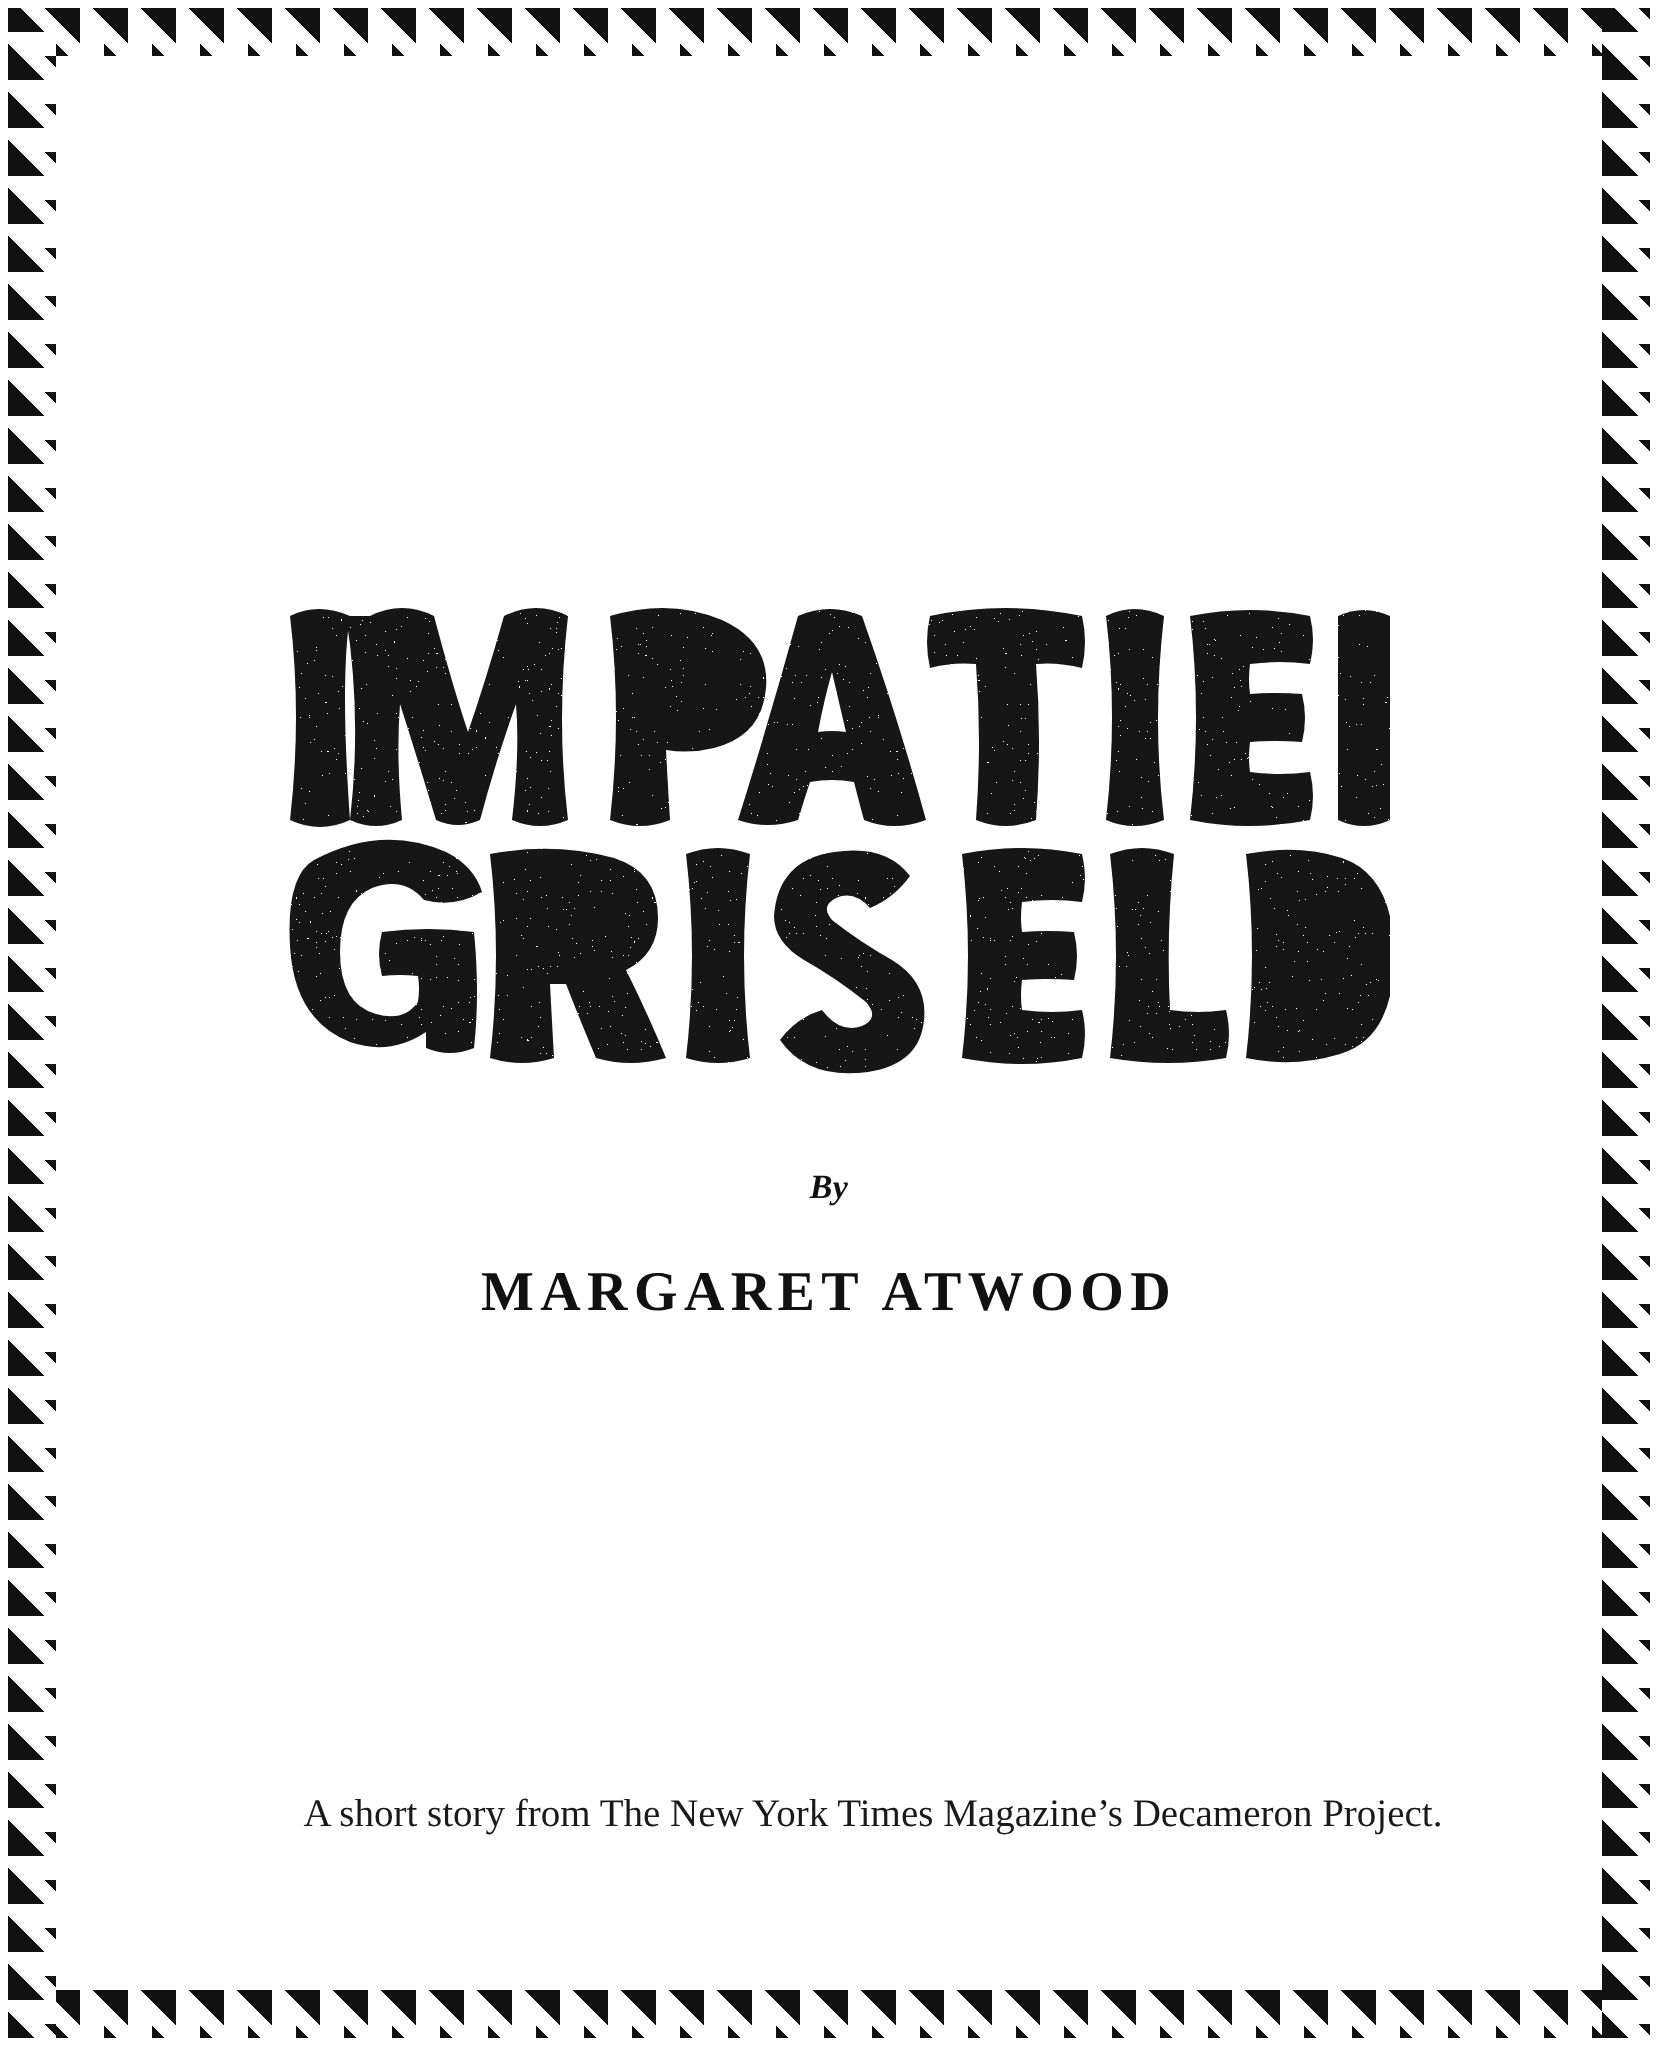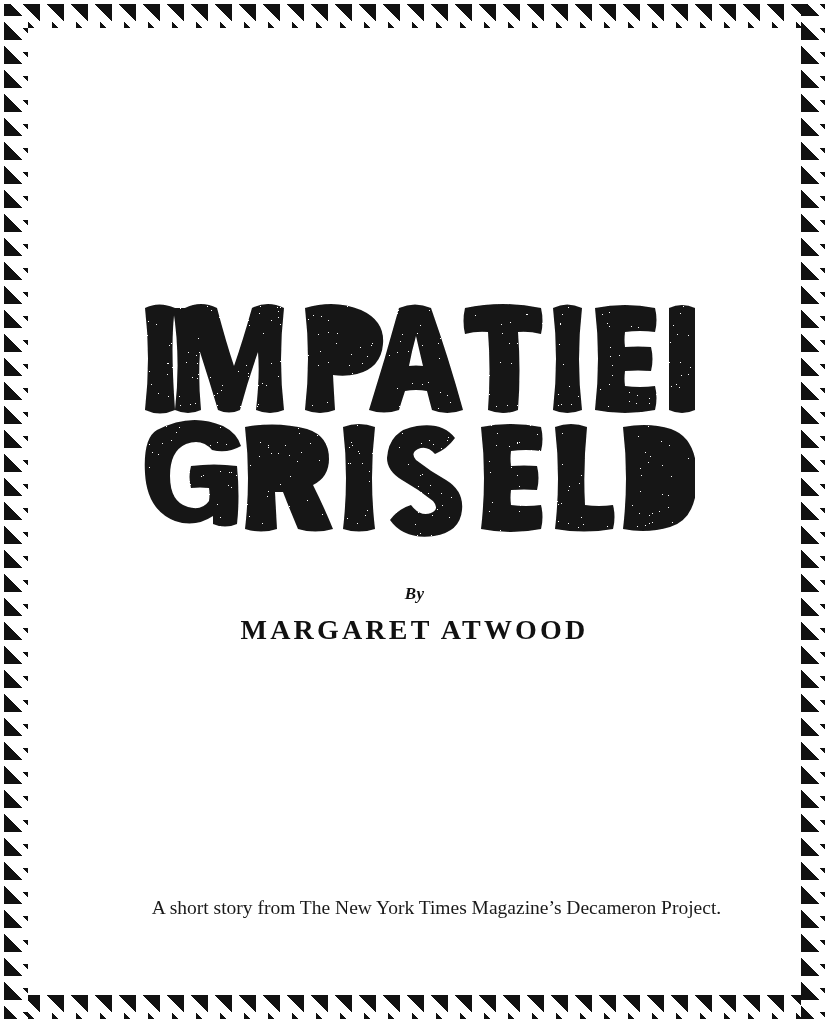--- a/index.html
+++ b/index.html
@@ -103,21 +103,21 @@
     margin-top: 44px;
     font-family: "Liberation Serif", serif;
     font-style: italic;
     font-weight: bold;
     font-size: 17px;
     letter-spacing: 0.2px;
     color: #111;
   }
 
   .byline-author {
-    margin-top: 10px;
+    margin-top: 27px;
     font-family: "Liberation Serif", serif;
     font-weight: bold;
     font-size: 28px;
     letter-spacing: 3.2px;
     color: #111;
   }
 
   .blurb {
     position: absolute;
     left: 0;

